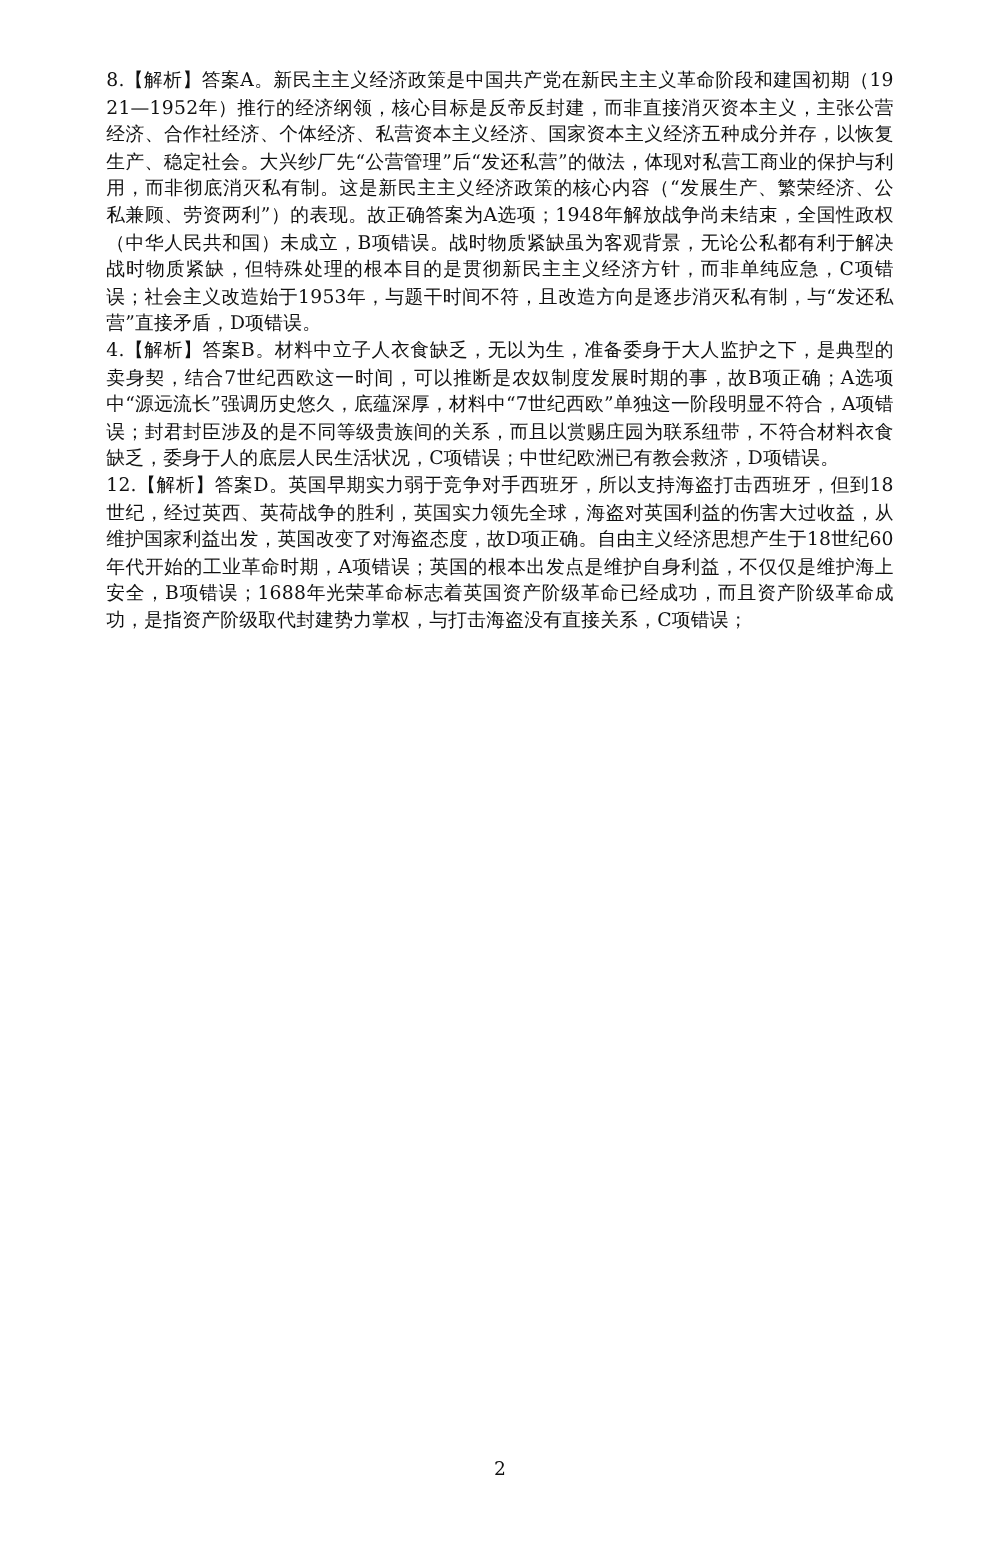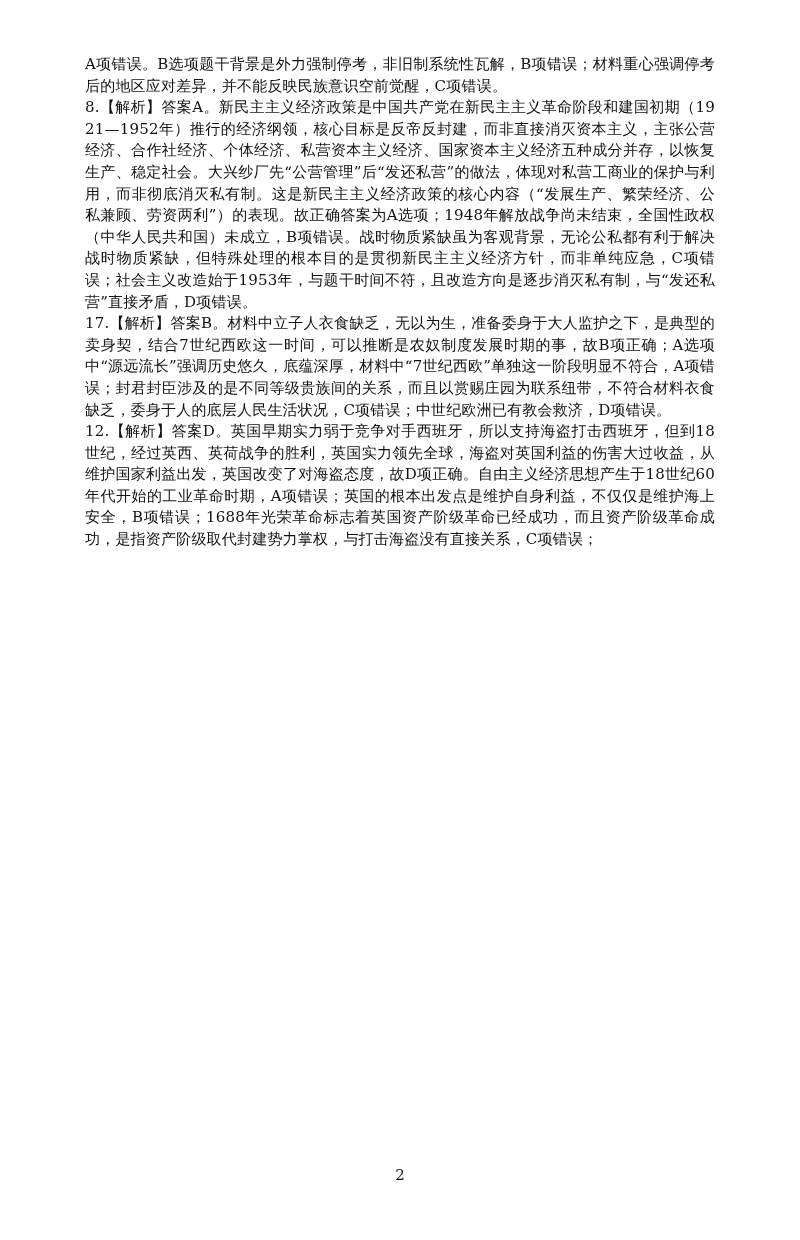--- a/index.html
+++ b/index.html
@@ -39,19 +39,18 @@
     text-align: center;
     font-size: 15px;
     color: #111111;
   }
 </style>
 </head>
 <body>
 
 <div class="page">
   <div class="content" id="paragraphs">
-      <p class="para">A项错误。B选项题干背景是外力强制停考，非旧制系统性瓦解，B项错误；材料重心强调停考后的地区应对差异，并不能反映民族意识空前觉醒，C项错误。</p>
       <p class="para">8.【解析】答案A。新民主主义经济政策是中国共产党在新民主主义革命阶段和建国初期（1921—1952年）推行的经济纲领，核心目标是反帝反封建，而非直接消灭资本主义，主张公营经济、合作社经济、个体经济、私营资本主义经济、国家资本主义经济五种成分并存，以恢复生产、稳定社会。大兴纱厂先“公营管理”后“发还私营”的做法，体现对私营工商业的保护与利用，而非彻底消灭私有制。这是新民主主义经济政策的核心内容（“发展生产、繁荣经济、公私兼顾、劳资两利”）的表现。故正确答案为A选项；1948年解放战争尚未结束，全国性政权（中华人民共和国）未成立，B项错误。战时物质紧缺虽为客观背景，无论公私都有利于解决战时物质紧缺，但特殊处理的根本目的是贯彻新民主主义经济方针，而非单纯应急，C项错误；社会主义改造始于1953年，与题干时间不符，且改造方向是逐步消灭私有制，与“发还私营”直接矛盾，D项错误。</p>
-      <p class="para">17.【解析】答案B。材料中立子人衣食缺乏，无以为生，准备委身于大人监护之下，是典型的卖身契，结合7世纪西欧这一时间，可以推断是农奴制度发展时期的事，故B项正确；A选项中“源远流长”强调历史悠久，底蕴深厚，材料中“7世纪西欧”单独这一阶段明显不符合，A项错误；封君封臣涉及的是不同等级贵族间的关系，而且以赏赐庄园为联系纽带，不符合材料衣食缺乏，委身于人的底层人民生活状况，C项错误；中世纪欧洲已有教会救济，D项错误。</p>
+      <p class="para">4.【解析】答案B。材料中立子人衣食缺乏，无以为生，准备委身于大人监护之下，是典型的卖身契，结合7世纪西欧这一时间，可以推断是农奴制度发展时期的事，故B项正确；A选项中“源远流长”强调历史悠久，底蕴深厚，材料中“7世纪西欧”单独这一阶段明显不符合，A项错误；封君封臣涉及的是不同等级贵族间的关系，而且以赏赐庄园为联系纽带，不符合材料衣食缺乏，委身于人的底层人民生活状况，C项错误；中世纪欧洲已有教会救济，D项错误。</p>
       <p class="para">12.【解析】答案D。英国早期实力弱于竞争对手西班牙，所以支持海盗打击西班牙，但到18世纪，经过英西、英荷战争的胜利，英国实力领先全球，海盗对英国利益的伤害大过收益，从维护国家利益出发，英国改变了对海盗态度，故D项正确。自由主义经济思想产生于18世纪60年代开始的工业革命时期，A项错误；英国的根本出发点是维护自身利益，不仅仅是维护海上安全，B项错误；1688年光荣革命标志着英国资产阶级革命已经成功，而且资产阶级革命成功，是指资产阶级取代封建势力掌权，与打击海盗没有直接关系，C项错误；</p>
     </div>
   <div class="page-number">2</div>
 </div>
 
 </body></html>

